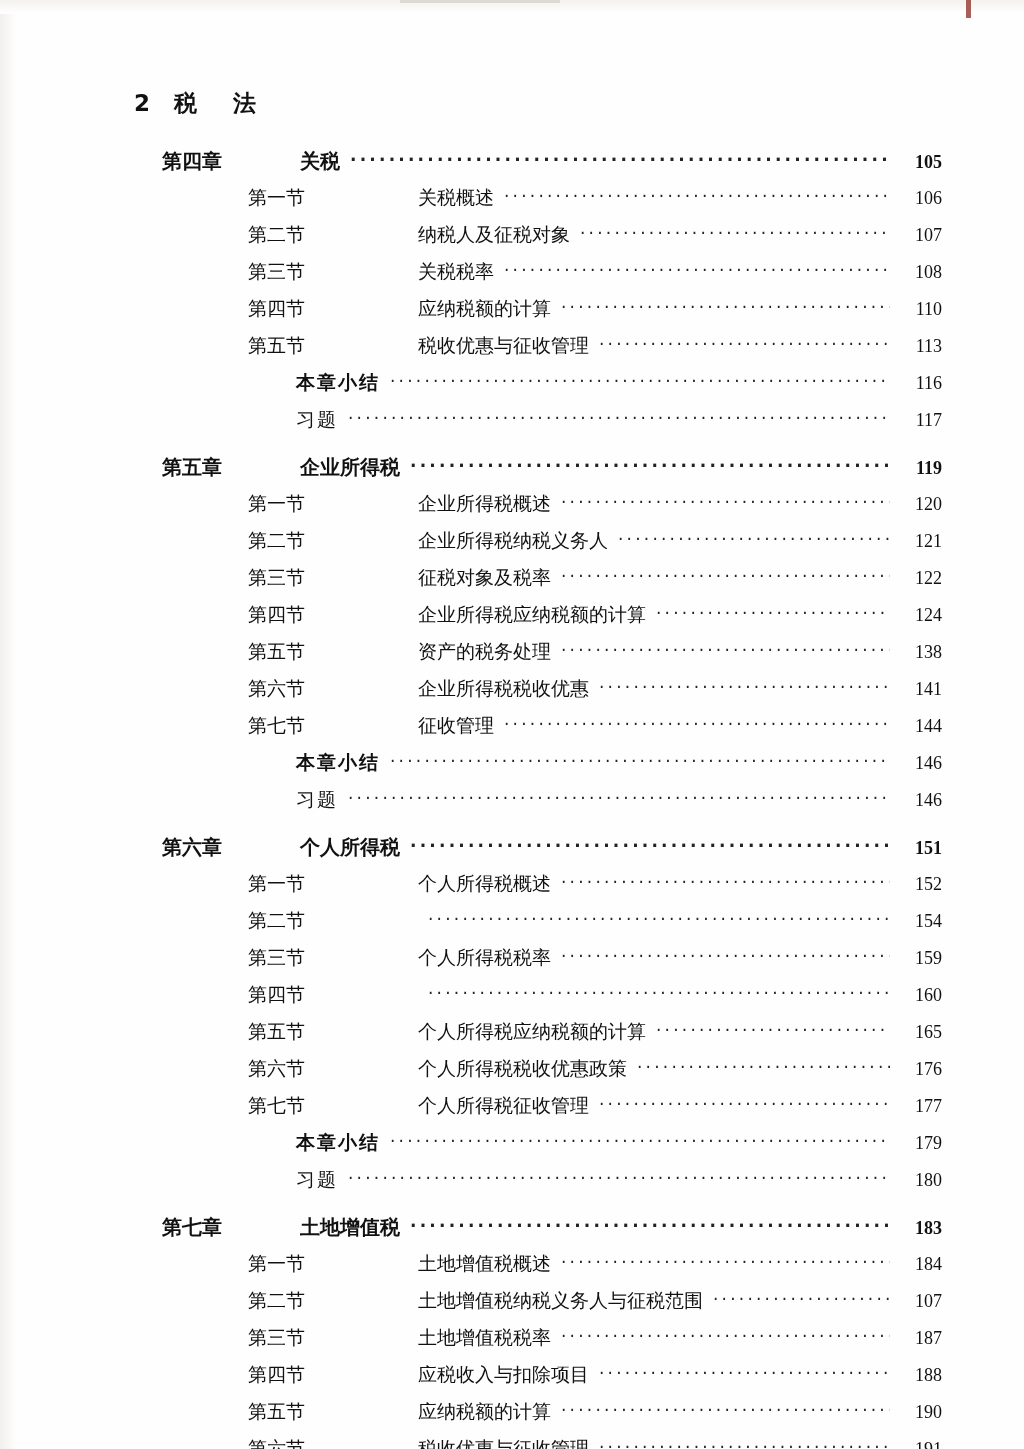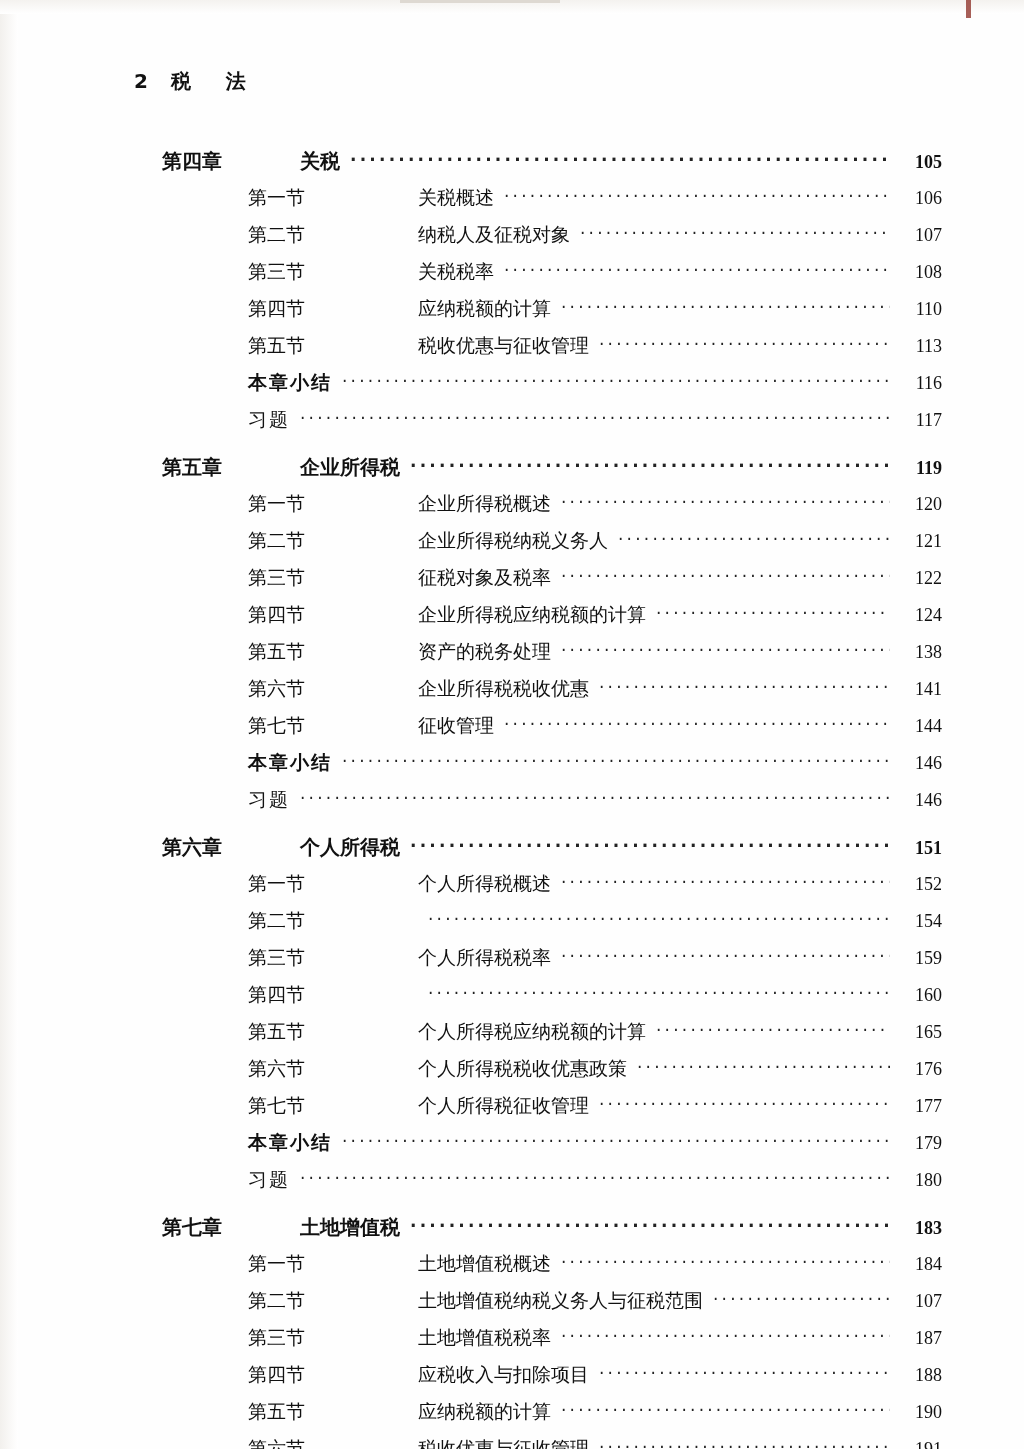--- a/index.html
+++ b/index.html
@@ -44,23 +44,23 @@
     position: absolute;
     top: 0;
     left: 400px;
     width: 160px;
     height: 3px;
     background: #ded9d2;
   }
 
   .header {
     position: absolute;
-    top: 68px;
+    top: 88px;
     left: 134px;
-    font-size: 20px;
+    font-size: 23px;
     font-weight: bold;
     letter-spacing: 1px;
   }
   .header .pageno { margin-right: 14px; }
   .header .title-sp { letter-spacing: 14px; }
 
   .toc {
     position: absolute;
     top: 148px;
     left: 162px;
@@ -105,21 +105,21 @@
   }
   .row .pg {
     flex: 0 0 auto;
     width: 44px;
     text-align: right;
     font-family: "Liberation Serif", "DejaVu Serif", serif;
     font-size: 18px;
   }
   .row.section { padding-left: 86px; }
   .row.extra { padding-left: 86px; }
-  .row.extra .label { letter-spacing: 2px; }
+  .row.extra .label { letter-spacing: 2px; margin-left: 48px; }
   .row.extra.summary .label { font-weight: bold; }
 
   .row.section .label { width: 86px; }
 </style>
 </head>
 <body>
 
 <div class="page">
   <div class="edge-left"></div>
   <div class="edge-top"></div>

